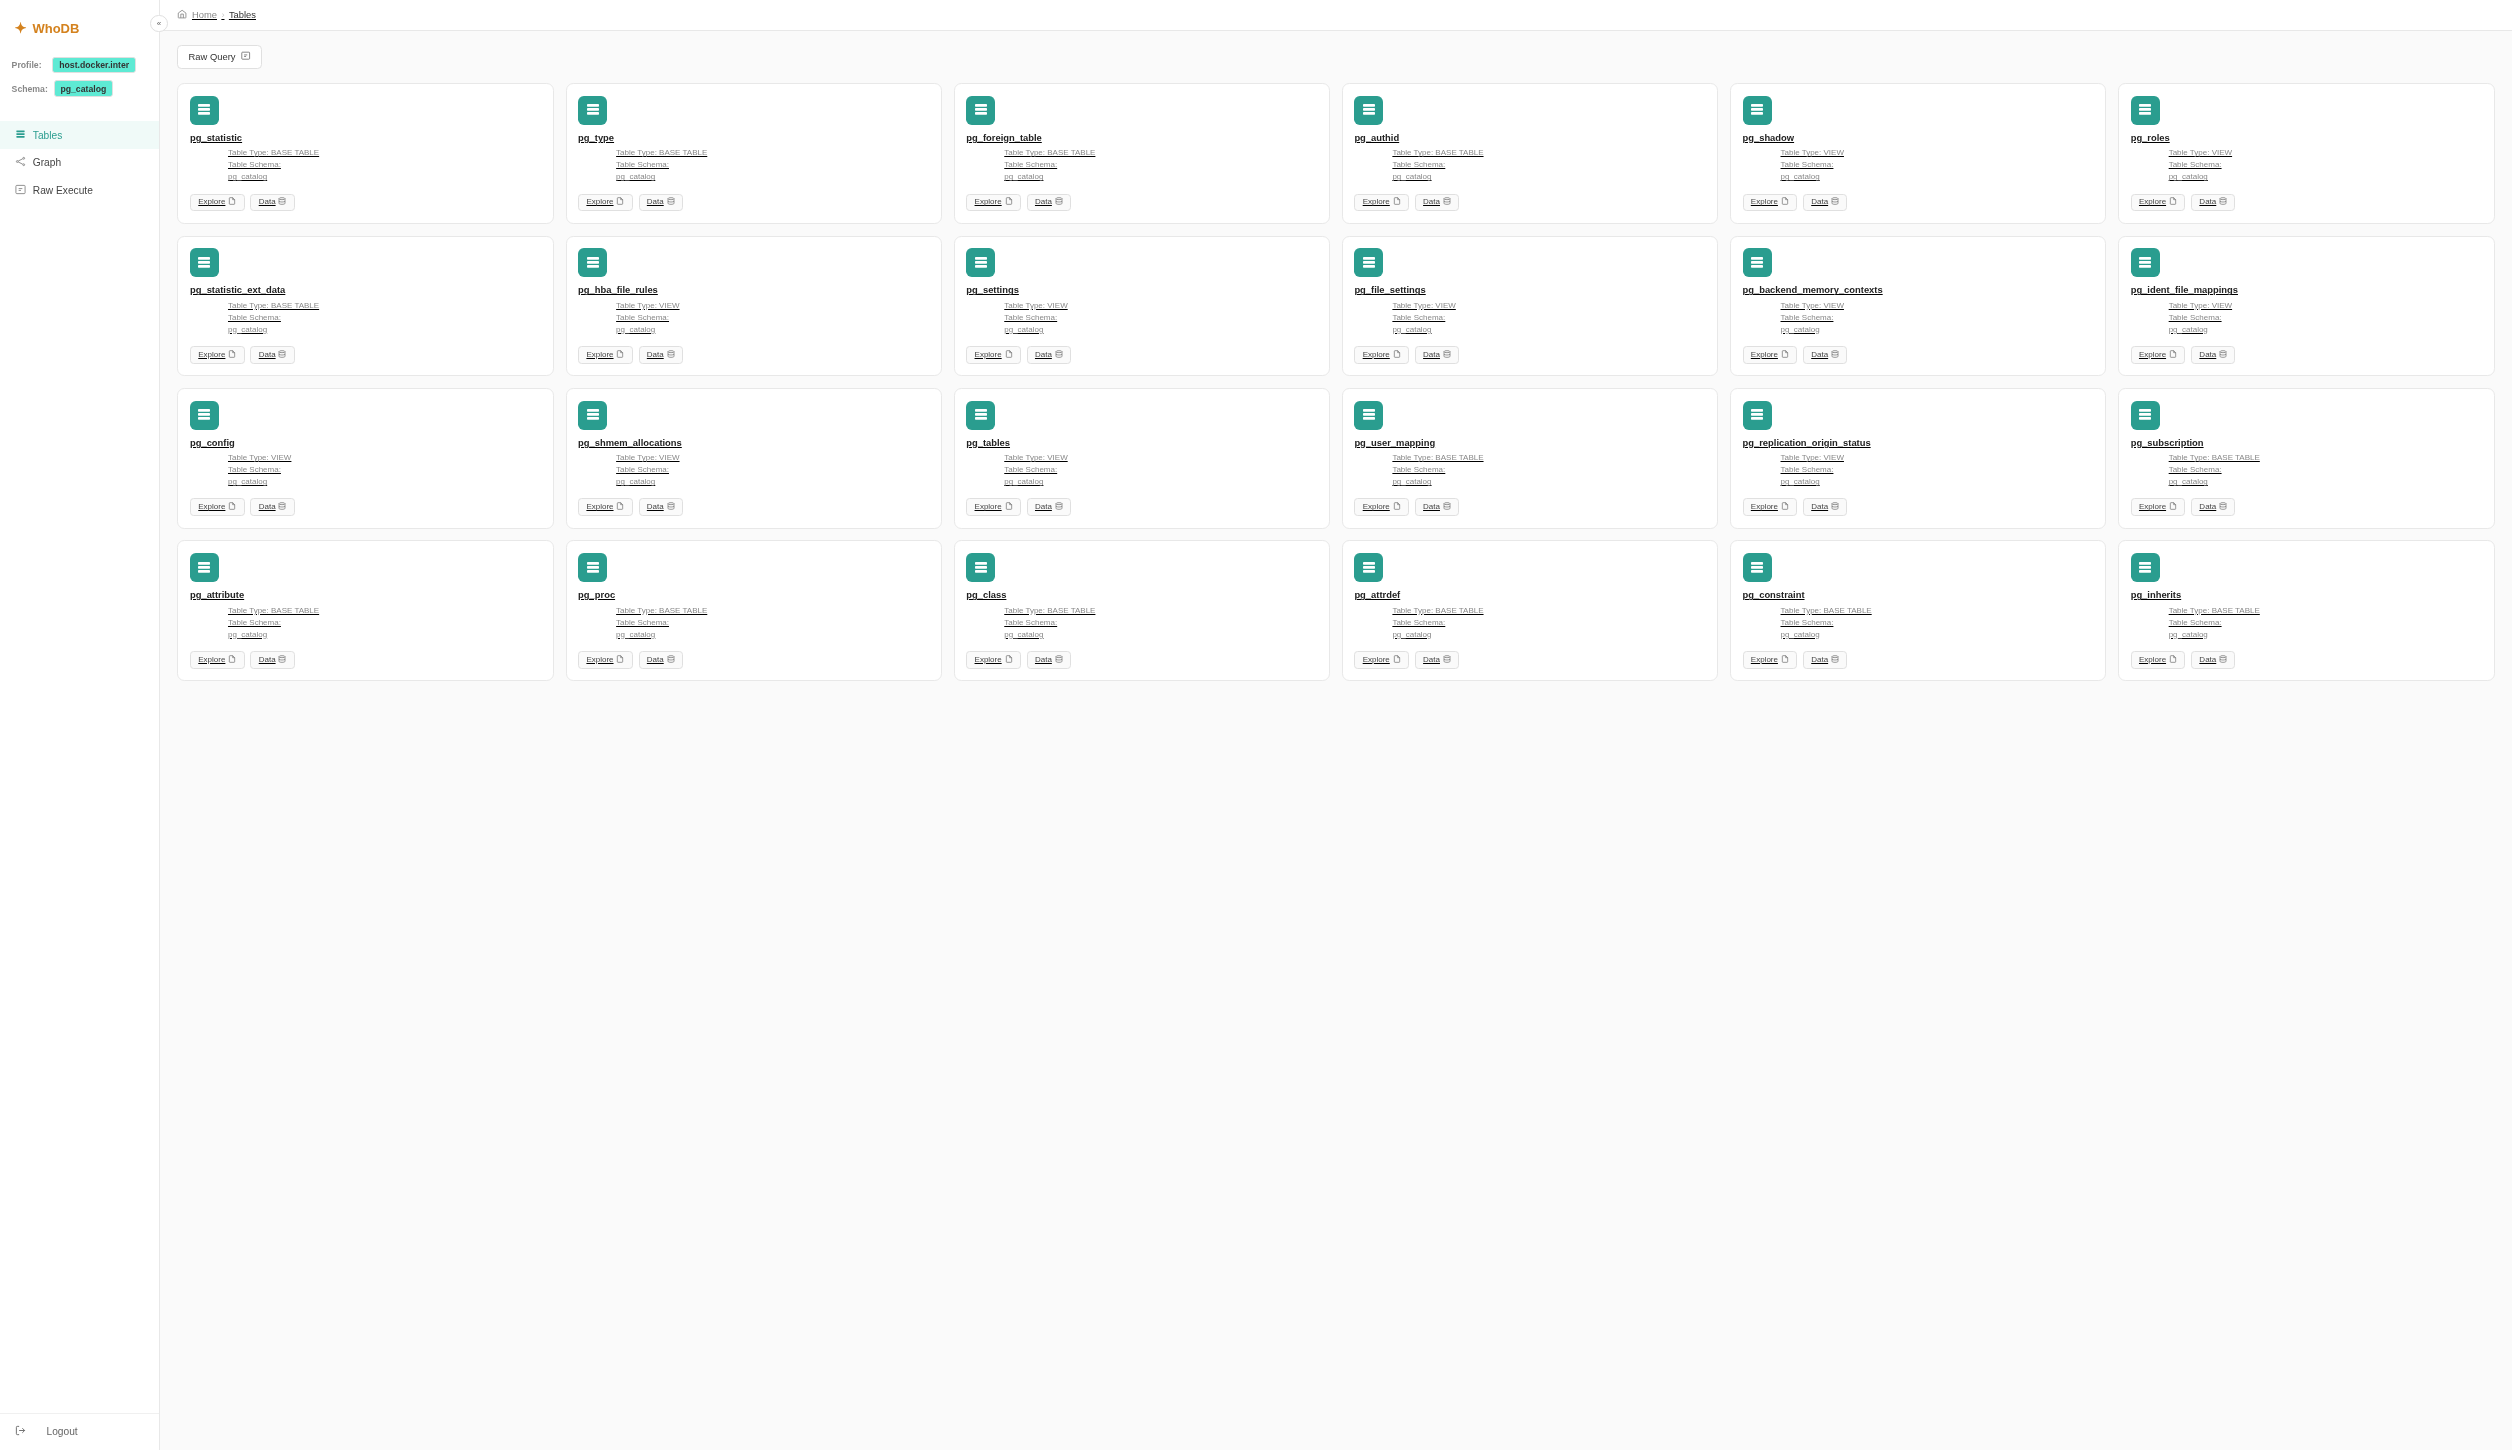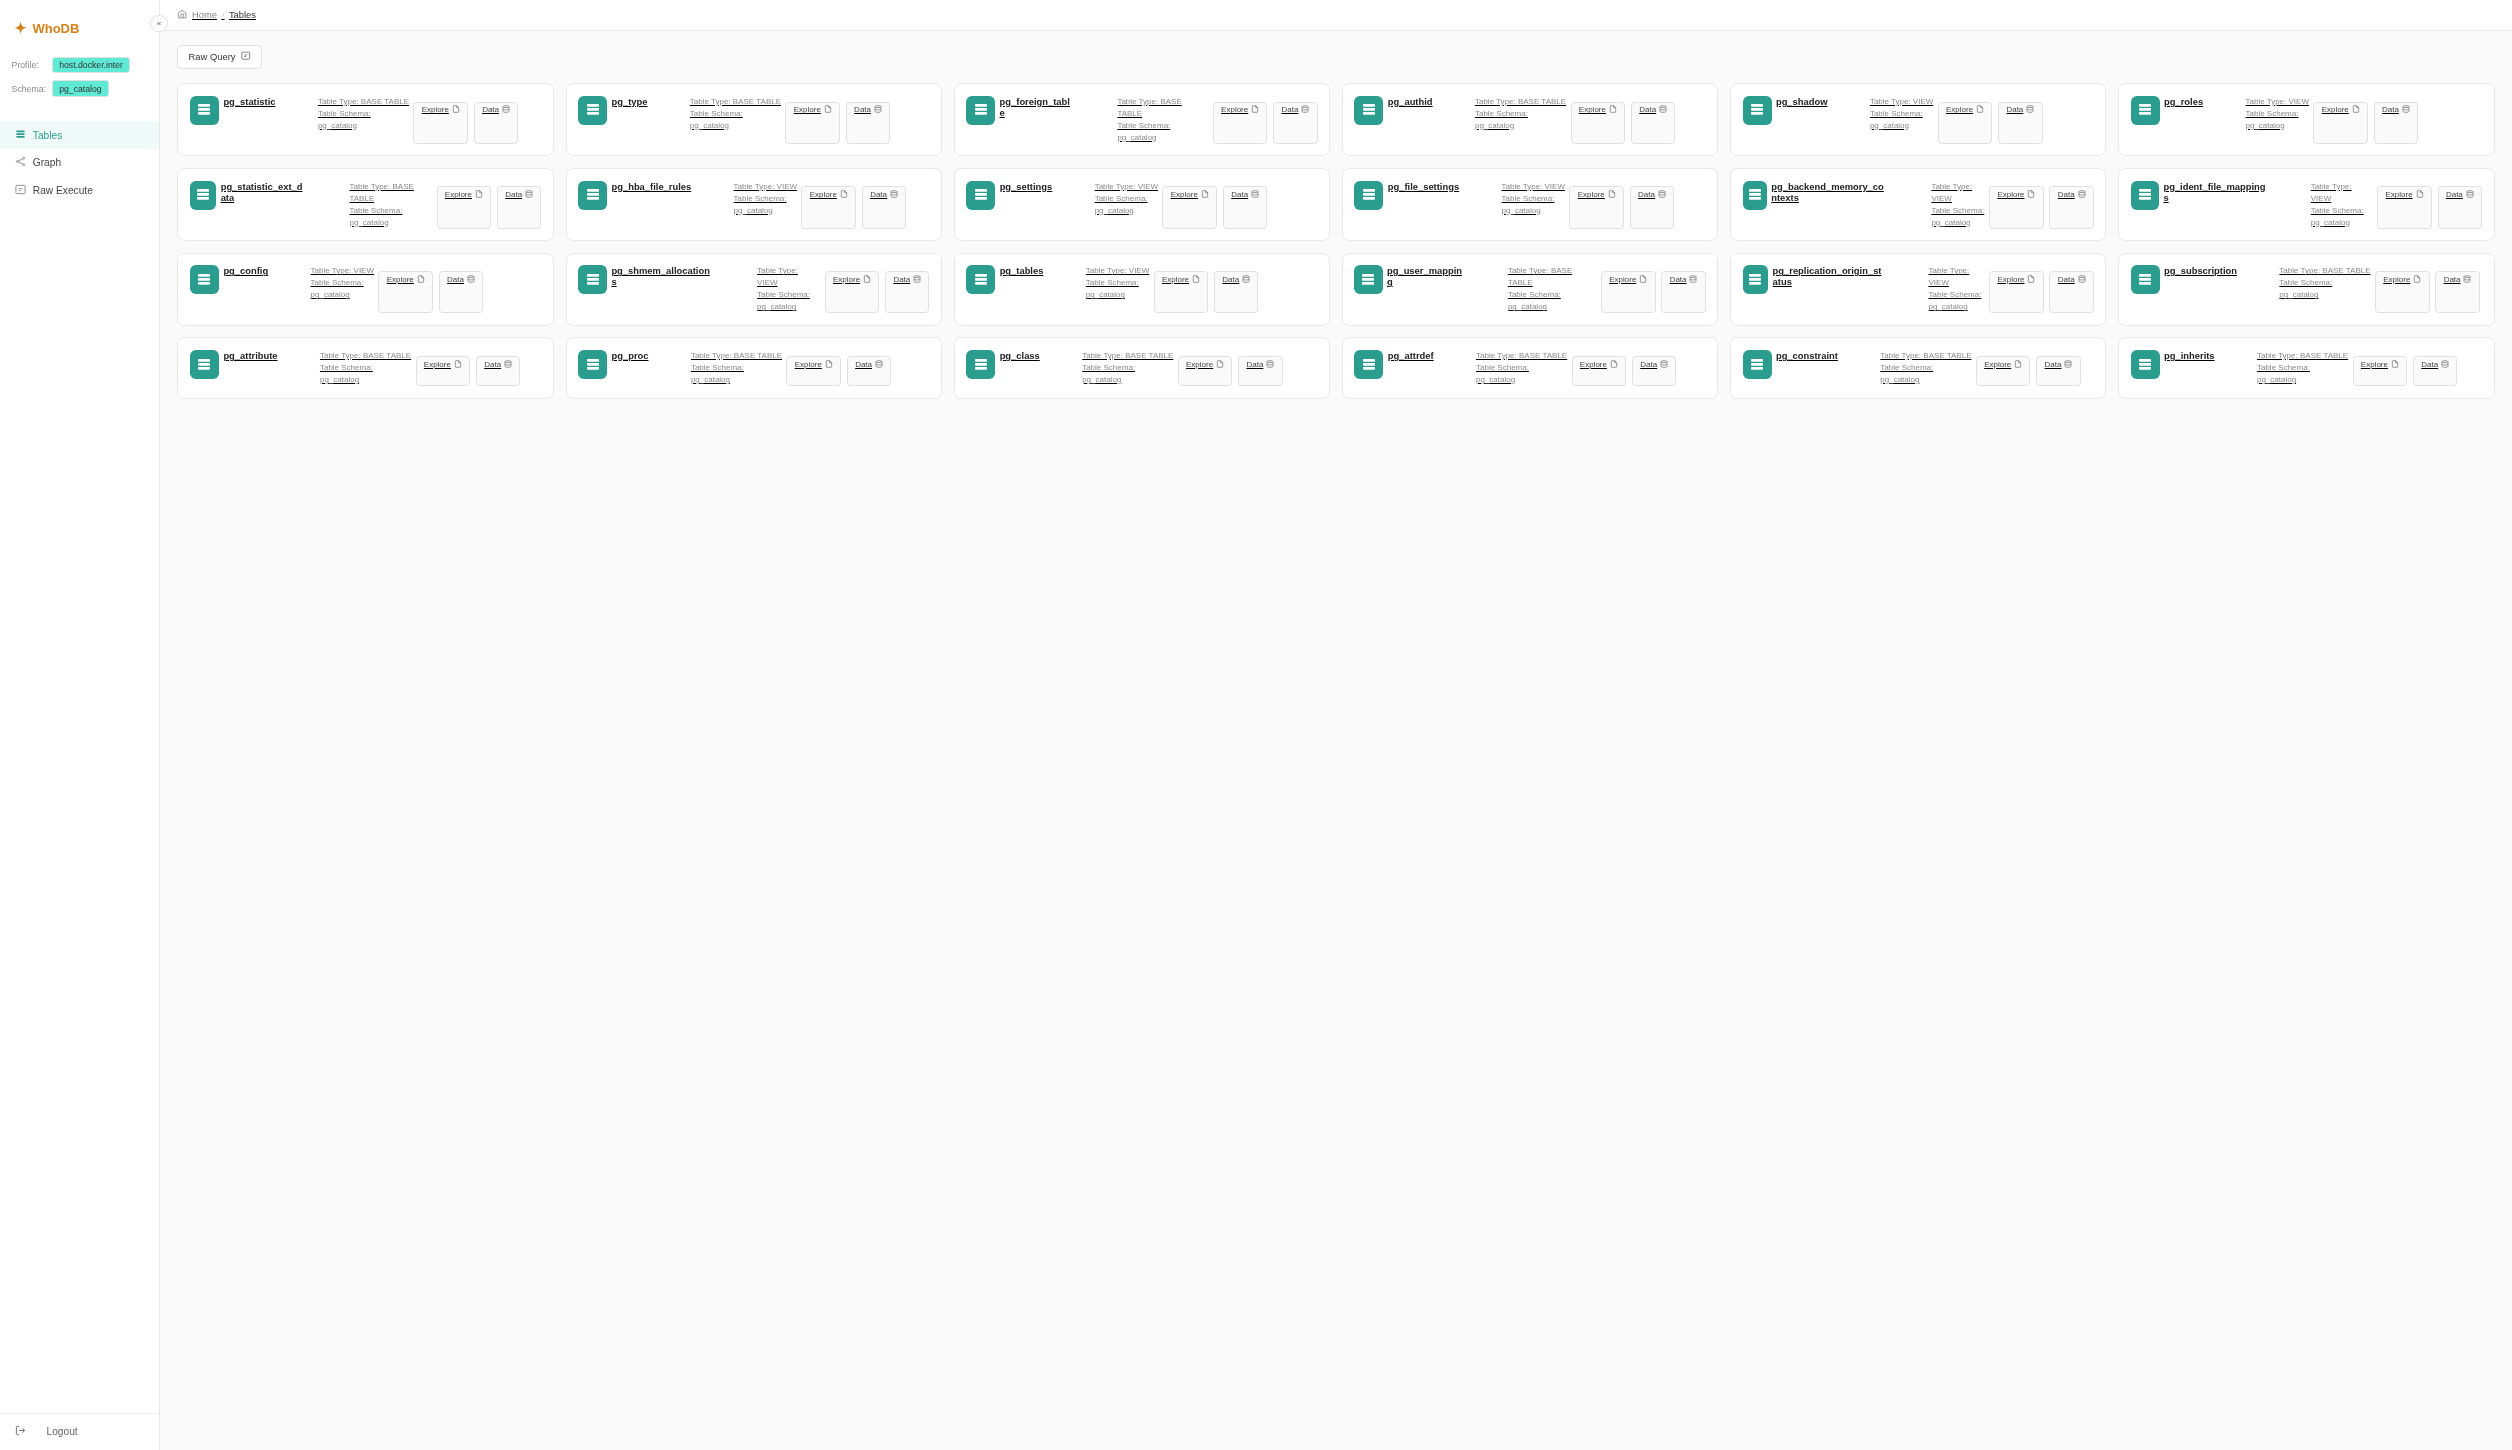--- a/index.html
+++ b/index.html
@@ -26,20 +26,21 @@
       font-weight: 600;
     }
     .sidebar-logo .logo-icon {
       color: #d4821e;
       font-size: 14.5px;
     }
     .sidebar-meta {
       padding: 5.8px 11.6px;
       font-size: 8.7px;
       color: #666;
+      font-weight: bold;
     }
     .sidebar-meta-row {
       display: flex;
       align-items: center;
       gap: 5.8px;
       margin-bottom: 7.3px;
     }
     .sidebar-meta-label {
       color: #888;
       min-width: 35px;
@@ -151,20 +152,21 @@
       grid-template-columns: repeat(6, 1fr);
       gap: 11.6px;
     }
 
     .table-card {
       background: #fff;
       border-radius: 7.3px;
       border: 0.7px solid #e8e8e8;
       padding: 11.6px;
       display: flex;
+      flex-direction: column;
       gap: 4.4px;
       position: relative;
     }
 
     .table-card-icon {
       width: 29px;
       height: 29px;
       background: #2a9d8f;
       border-radius: 5.8px;
       display: flex;

